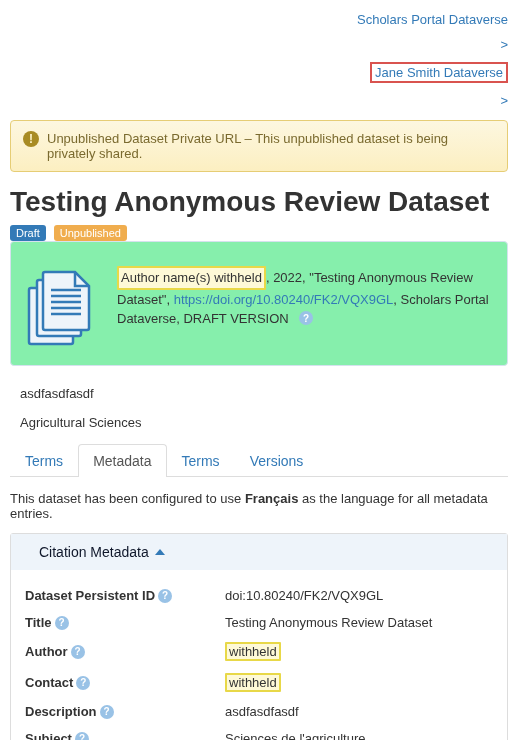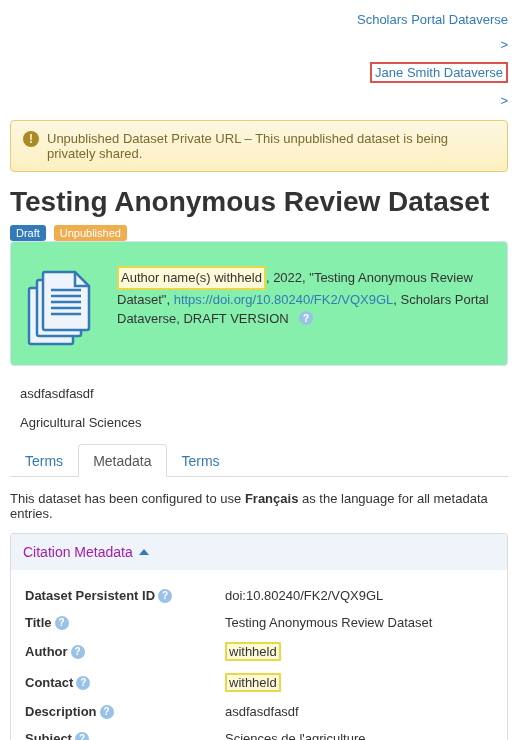--- a/index.html
+++ b/index.html
@@ -22,21 +22,21 @@
     .yellow-hl { border: 2px solid #e8d848; background: #fef9d7; padding: 0 2px; display: inline-block; border-radius: 1px; }
     .help-icon { display: inline-flex; width: 14px; height: 14px; border-radius: 50%; background: #99c2e6; color: #fff; font-size: 10px; font-weight: bold; align-items: center; justify-content: center; margin-left: 3px; vertical-align: text-top; cursor: help; }
     .meta-section { margin-bottom: 14px; }
     .meta-section .meta-label { font-weight: 700; font-size: 14px; margin-bottom: 6px; }
     .meta-section .meta-val { font-size: 13px; padding-left: 10px; }
     .tabs { border-bottom: 1px solid #ddd; display: flex; margin-bottom: 14px; }
     .tab { padding: 8px 14px; font-size: 14px; color: #337ab7; cursor: pointer; border: 1px solid transparent; border-bottom: none; margin-bottom: -1px; border-radius: 4px 4px 0 0; }
     .tab.active { color: #555; background: #fff; border-color: #ddd; }
     .lang-note { font-size: 13px; margin-bottom: 12px; }
     .panel { border: 1px solid #ddd; border-radius: 3px; margin-bottom: 16px; }
-    .panel-header { background: #eef4fa; color: #a21caf; padding: 10px 12px; font-size: 14px; cursor: pointer; display: flex; align-items: center; gap: 6px; }
+    .panel-header { background: #eef4fa; color: #0f172a; padding: 10px 28px; font-size: 14px; cursor: pointer; display: flex; align-items: center; gap: 6px; }
     .chev-up { display: inline-block; width: 0; height: 0; border-left: 5px solid transparent; border-right: 5px solid transparent; border-bottom: 6px solid #337ab7; }
     .meta-table { padding: 12px 14px; }
     .meta-row { display: flex; padding: 6px 0; font-size: 13px; }
     .meta-row .k { width: 200px; font-weight: 700; display: flex; align-items: center; }
     .meta-row .v { flex: 1; }
   </style>
 </head>
 <body>
 
 <div class="breadcrumb">
@@ -89,20 +89,21 @@
 </div>
 
 <div class="meta-section">
   <div class="meta-val">Agricultural Sciences</div>
 </div>
 
 <div class="tabs">
   <div class="tab">Terms</div>
   <div class="tab active">Metadata</div>
   <div class="tab">Terms</div>
+  <div class="tab">Versions</div>
 </div>
 
 <div class="lang-note">
   <span>This dataset has been configured to use </span><strong>Français</strong><span> as the language for all metadata entries.</span>
 </div>
 
 <div class="panel">
   <div class="panel-header">
     <span>Citation Metadata</span>
     <span class="chev-up"></span>

